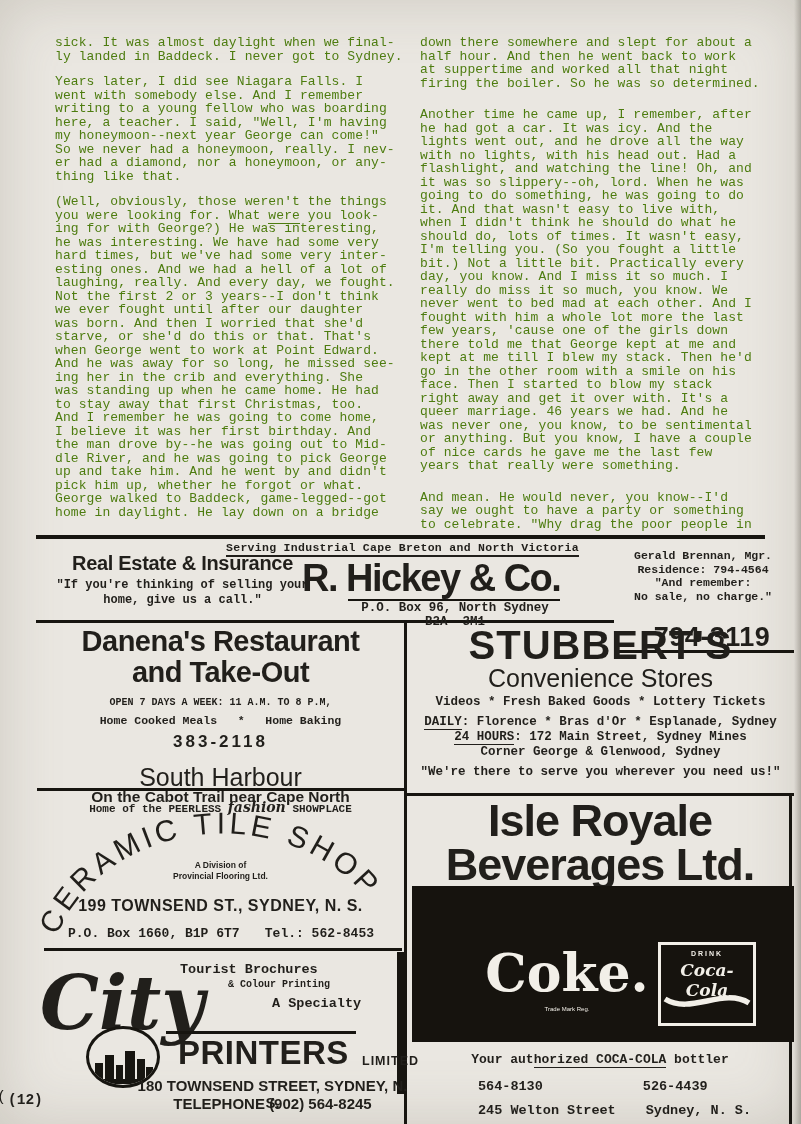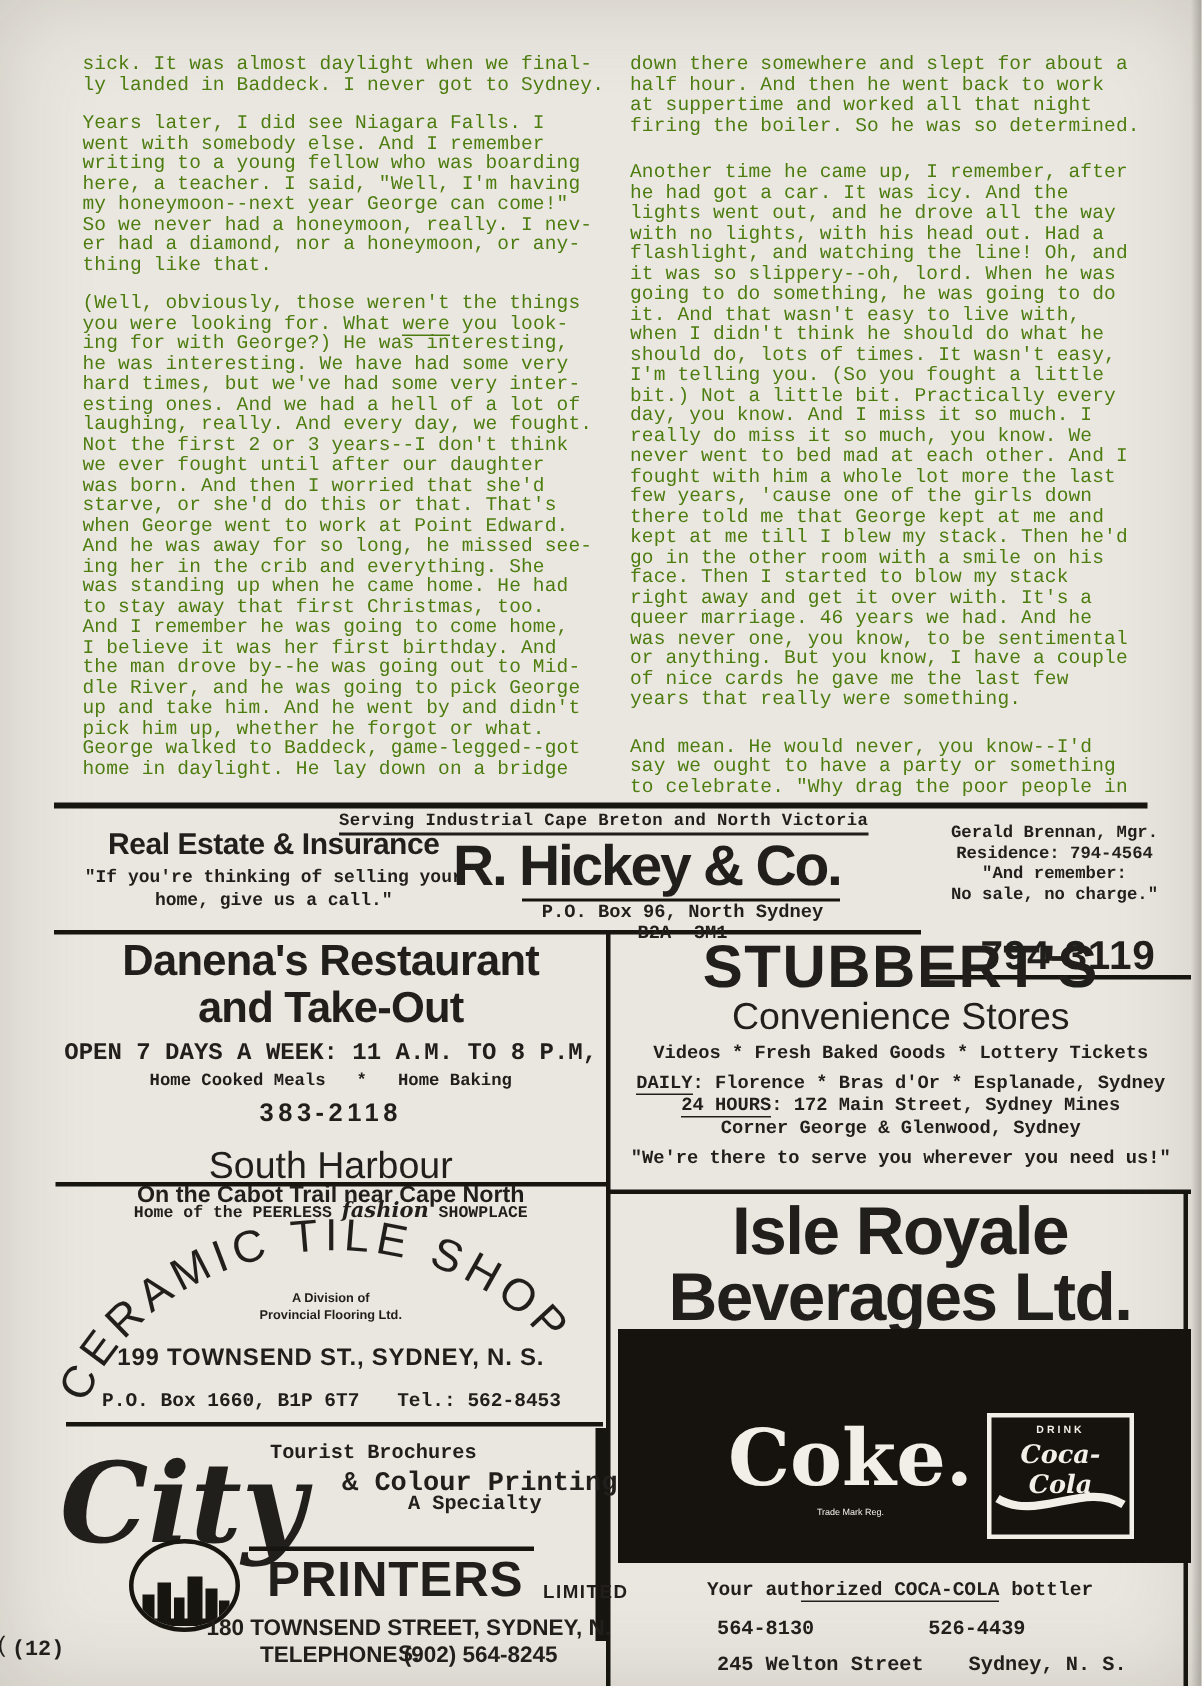--- a/index.html
+++ b/index.html
@@ -130,21 +130,21 @@
 home, give us a call."</div>
     <div class="abs sans b" style="left:302px;top:557px;font-size:38px;letter-spacing:-1.5px;">R. Hickey &amp; Co.</div>
     <div class="rule" style="left:348px;top:599px;width:212px;height:2px;"></div>
     <div class="abs mono b pre center" style="left:330px;top:602px;width:250px;font-size:12.5px;line-height:13.5px;">P.O. Box 96, North Sydney
 B2A  3M1</div>
   </div>
 
   <div class="abs center" style="left:37px;top:626px;width:367px;">
     <div class="sans b" style="font-size:29px;line-height:31px;letter-spacing:-0.5px;">Danena's Restaurant</div>
     <div class="sans b" style="font-size:29px;line-height:31px;letter-spacing:-0.5px;">and Take-Out</div>
-    <div class="mono b" style="font-size:16px;line-height:15px;margin-top:7px;">OPEN 7 DAYS A WEEK: 11 A.M. TO 8 P.M,</div>
+    <div class="mono b" style="font-size:10px;line-height:15px;margin-top:7px;">OPEN 7 DAYS A WEEK: 11 A.M. TO 8 P.M,</div>
     <div class="mono b pre" style="font-size:11.5px;line-height:14px;margin-top:4px;">Home Cooked Meals   *   Home Baking</div>
     <div class="sans b" style="font-size:17px;line-height:18px;margin-top:5px;letter-spacing:3px;">383-2118</div>
     <div class="sans" style="font-size:25px;line-height:24px;margin-top:14px;">South Harbour</div>
     <div class="sans b" style="font-size:15.5px;line-height:15px;">On the Cabot Trail near Cape North</div>
   </div>
 
   <div class="abs center" style="left:408px;top:625px;width:385px;">
     <div class="sans b" style="font-size:40px;line-height:40px;letter-spacing:1px;">STUBBERT'S</div>
     <div class="sans" style="font-size:25px;line-height:27px;">Convenience Stores</div>
     <div class="mono b" style="font-size:12.5px;line-height:15px;margin-top:3px;">Videos * Fresh Baked Goods * Lottery Tickets</div>
@@ -166,21 +166,21 @@
 Provincial Flooring Ltd.</div>
     <div class="abs sans b center" style="left:37px;top:897px;width:367px;font-size:16px;letter-spacing:0.5px;">199 TOWNSEND ST., SYDNEY, N. S.</div>
     <div class="abs" style="left:68px;top:926px;width:306px;display:flex;justify-content:space-between;">
       <span class="mono b" style="font-size:13px;">P.O. Box 1660, B1P 6T7</span>
       <span class="mono b" style="font-size:13px;">Tel.: 562-8453</span>
     </div>
   </div>
 
   <div>
     <div class="abs mono b" style="left:180px;top:962px;font-size:13.5px;">Tourist Brochures</div>
-    <div class="abs mono b" style="left:228px;top:979px;font-size:18px;">&amp; Colour Printing</div>
+    <div class="abs mono b" style="left:228px;top:979px;font-size:10px;">&amp; Colour Printing</div>
     <div class="abs mono b" style="left:272px;top:996px;font-size:13.5px;">A Specialty</div>
     <div class="abs script" style="left:40px;top:968px;font-size:74px;line-height:70px;">City</div>
     <div class="rule" style="left:166px;top:1031px;width:190px;height:3px;"></div>
     <div class="bowl">
       <svg width="70" height="58" viewBox="0 0 70 58">
         <g fill="#171510">
           <rect x="6" y="34" width="8" height="18"></rect>
           <rect x="16" y="26" width="9" height="26"></rect>
           <rect x="27" y="36" width="7" height="16"></rect>
           <rect x="36" y="22" width="10" height="30"></rect>
@@ -209,18 +209,18 @@
       <div class="cokelogo">
         <div class="abs sans b center" style="left:0;top:5px;width:92px;font-size:7px;letter-spacing:2px;">DRINK</div>
         <div class="abs script center" style="left:0;top:15px;width:92px;font-size:17px;">Coca-Cola</div>
         <svg class="abs" style="left:2px;bottom:6px;" width="88" height="26" viewBox="0 0 88 26">
           <path d="M2,8 C28,24 60,-4 86,12" stroke="#f2efe8" stroke-width="5.5" fill="none"></path>
         </svg>
       </div>
     </div>
 
     <div class="abs center mono b" style="left:407px;top:1052px;width:386px;font-size:13px;"><span>Your aut</span><span class="ul">horized COCA-COLA</span><span> bottler</span></div>
-    <div class="abs mono b" style="left:478px;top:1079px;font-size:13.5px;"><span>564-8130</span><span style="margin-left:76px;">526-4439</span></div>
+    <div class="abs mono b" style="left:478px;top:1079px;font-size:13.5px;"><span>564-8130</span><span style="margin-left:100px;">526-4439</span></div>
     <div class="abs mono b" style="left:478px;top:1103px;font-size:13.5px;"><span>245 Welton Street</span><span style="margin-left:30px;">Sydney, N. S.</span></div>
   </div>
 
   <div class="edge-shadow"></div>
 </div>
 
 </body></html>

